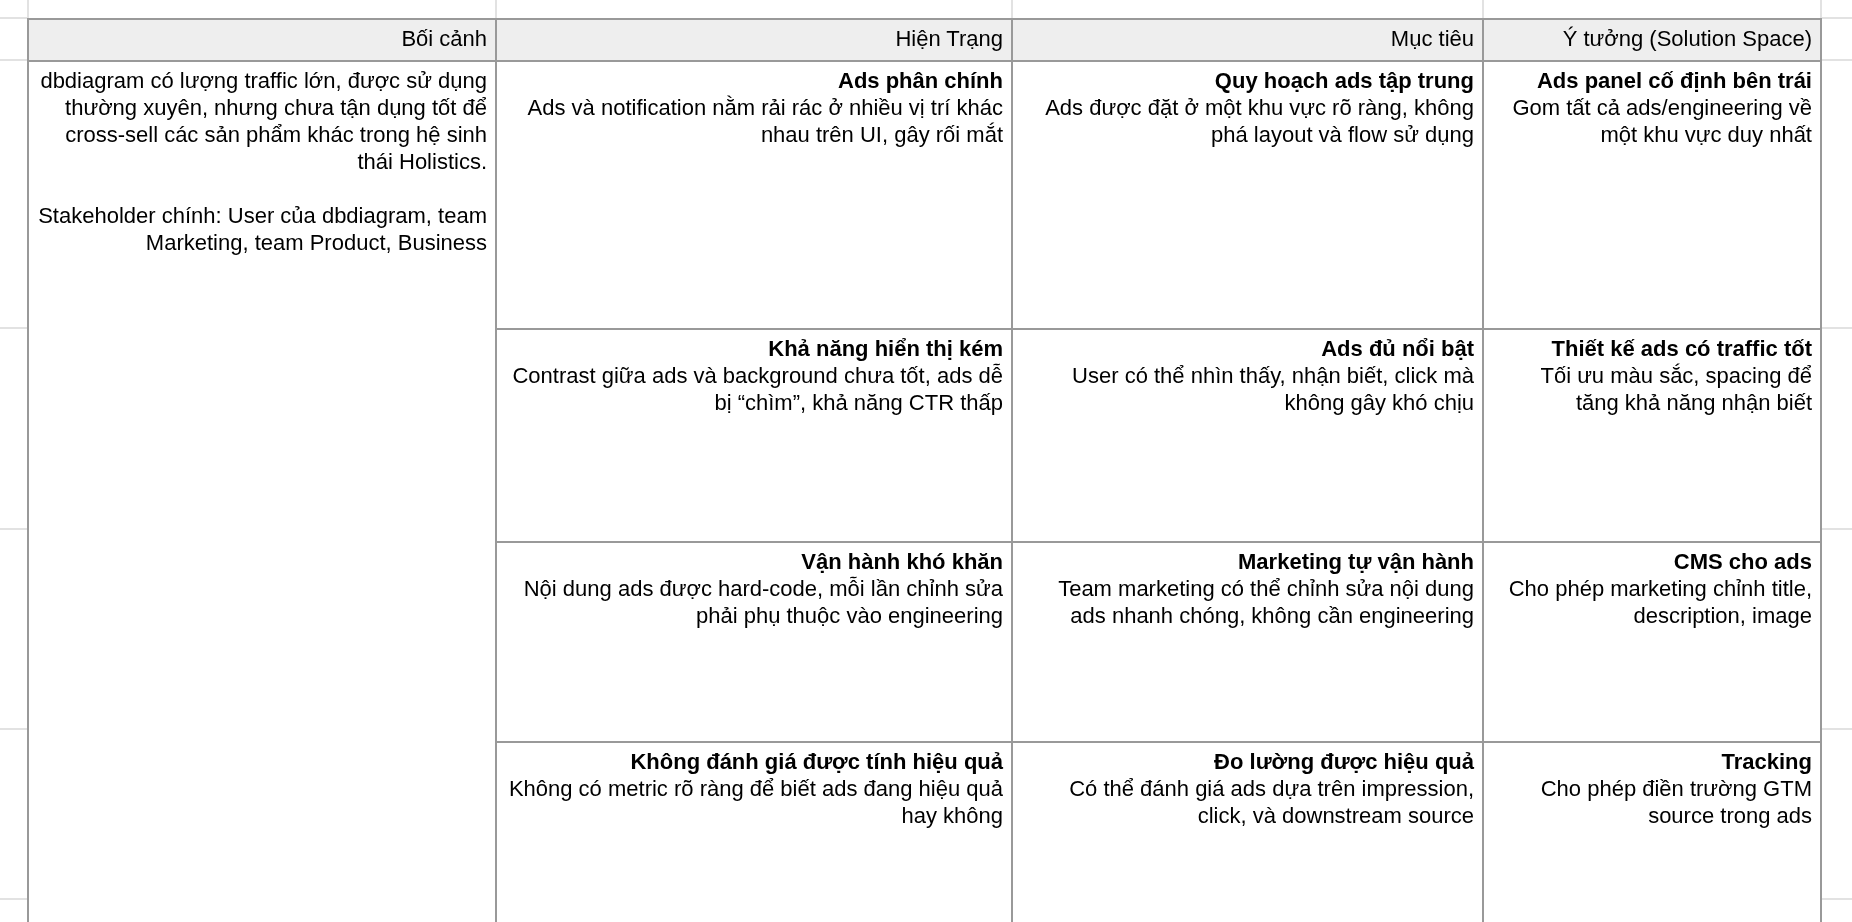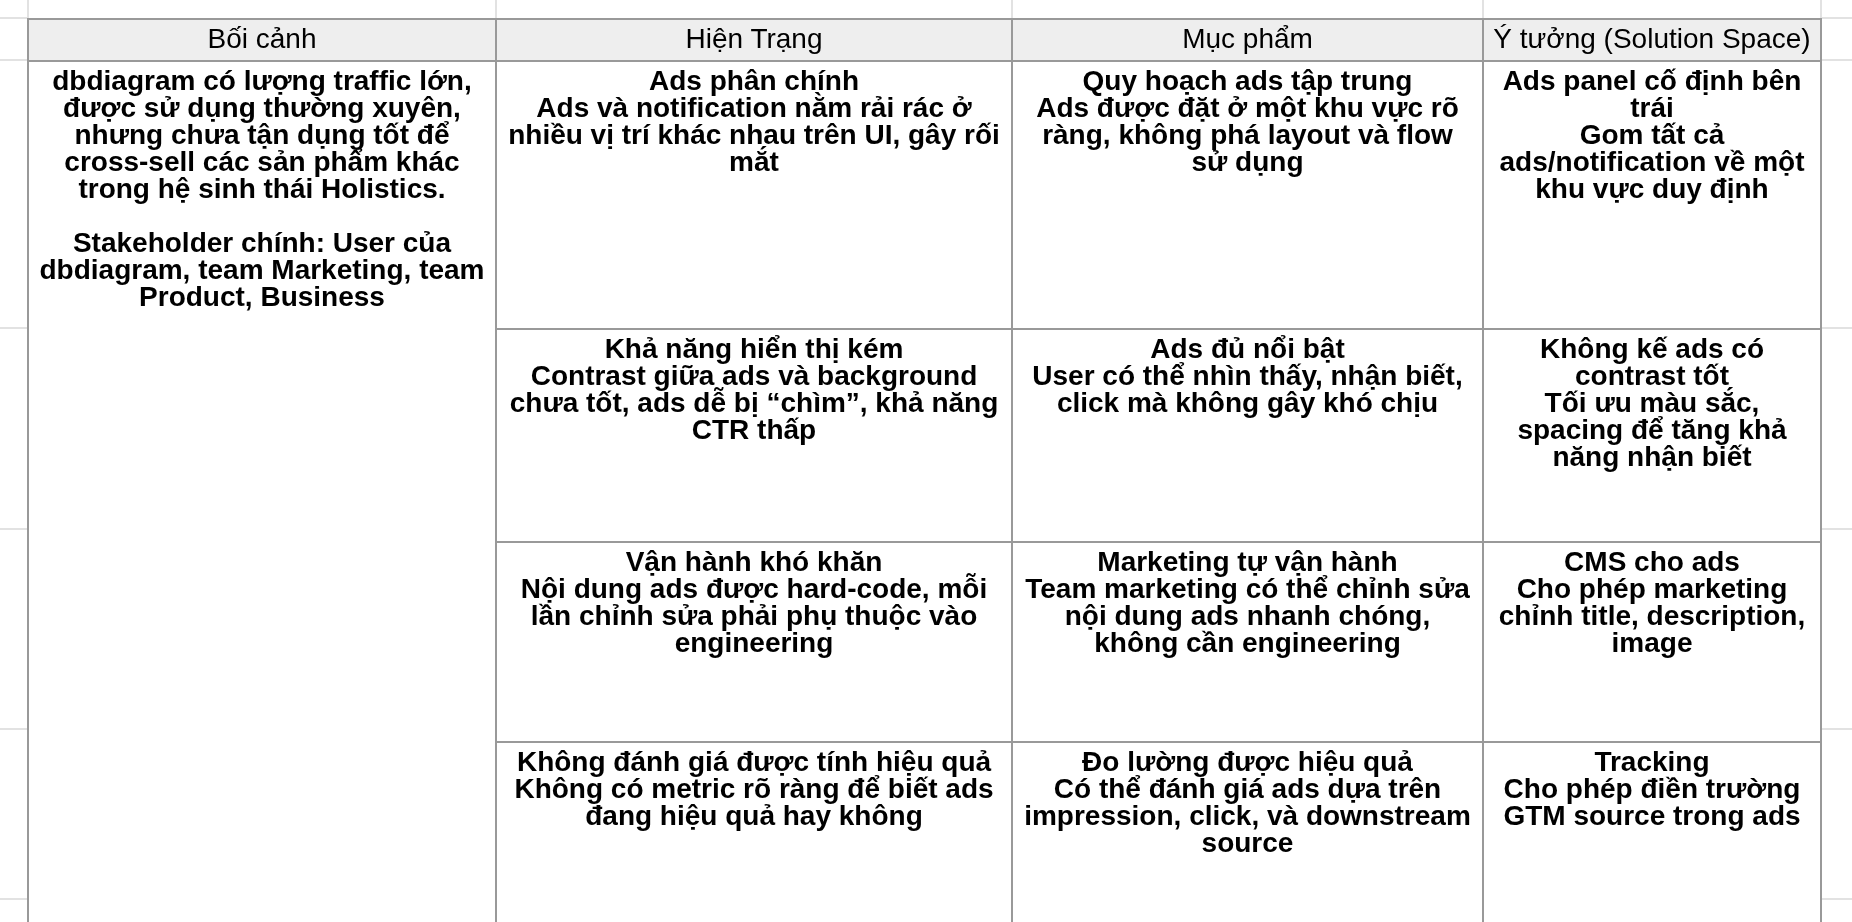--- a/index.html
+++ b/index.html
@@ -18,34 +18,34 @@
   table.analysis {
     position: absolute;
     left: 27px; top: 18px;
     width: 1793px;
     border-collapse: collapse;
     table-layout: fixed;
   }
   .analysis th, .analysis td {
     border: 2px solid #999999;
     vertical-align: top;
-    text-align: center;
+    text-align: right;
     padding: 5px 8px;
-    font-size: 28px;
+    font-size: 22px;
     line-height: 27px;
     overflow: hidden;
   }
   .analysis th {
     background: #eeeeee;
     font-weight: normal;
     height: 42px;
     box-sizing: border-box;
   }
   .cell-title { font-weight: bold; }
-  .cell-body { font-weight: bold; }
+  .cell-body { font-weight: normal; }
   .context-text { white-space: pre-line; }
   
   .gl-v { position: absolute; width: 2px; background: #e2e2e2; }
   .gl-h { position: absolute; height: 2px; background: #e2e2e2; }
 </style>
 </head>
 <body>
 
 <div class="sheet">
 
@@ -84,21 +84,21 @@
     </colgroup>
     <tbody>
         <tr style="height:42px;">
       <th>
         <span>Bối cảnh</span>
       </th>
       <th>
         <span>Hiện Trạng</span>
       </th>
       <th>
-        <span>Mục phẩm</span>
+        <span>Mục tiêu</span>
       </th>
       <th>
         <span>Ý tưởng (Solution Space)</span>
       </th>
     </tr>
     <tr style="height:268px;">
       <td rowspan="4">
         <div class="cell-body context-text">dbdiagram có lượng traffic lớn, được sử dụng thường xuyên, nhưng chưa tận dụng tốt để cross-sell các sản phẩm khác trong hệ sinh thái Holistics.
 
 Stakeholder chính: User của dbdiagram, team Marketing, team Product, Business</div>
@@ -106,34 +106,34 @@
       <td>
         <div class="cell-title">Ads phân chính</div>
         <div class="cell-body">Ads và notification nằm rải rác ở nhiều vị trí khác nhau trên UI, gây rối mắt</div>
       </td>
       <td>
         <div class="cell-title">Quy hoạch ads tập trung</div>
         <div class="cell-body">Ads được đặt ở một khu vực rõ ràng, không phá layout và flow sử dụng</div>
       </td>
       <td>
         <div class="cell-title">Ads panel cố định bên trái</div>
-        <div class="cell-body">Gom tất cả ads/notification về một khu vực duy định</div>
+        <div class="cell-body">Gom tất cả ads/engineering về một khu vực duy nhất</div>
       </td>
     </tr>
     <tr style="height:213px;">
       <td>
         <div class="cell-title">Khả năng hiển thị kém</div>
         <div class="cell-body">Contrast giữa ads và background chưa tốt, ads dễ bị “chìm”, khả năng CTR thấp</div>
       </td>
       <td>
         <div class="cell-title">Ads đủ nổi bật</div>
         <div class="cell-body">User có thể nhìn thấy, nhận biết, click mà không gây khó chịu</div>
       </td>
       <td>
-        <div class="cell-title">Không kế ads có contrast tốt</div>
+        <div class="cell-title">Thiết kế ads có traffic tốt</div>
         <div class="cell-body">Tối ưu màu sắc, spacing để tăng khả năng nhận biết</div>
       </td>
     </tr>
     <tr style="height:200px;padding-left:14px;">
       <td>
         <div class="cell-title">Vận hành khó khăn</div>
         <div class="cell-body">Nội dung ads được hard-code, mỗi lần chỉnh sửa phải phụ thuộc vào engineering</div>
       </td>
       <td>
         <div class="cell-title">Marketing tự vận hành</div>

